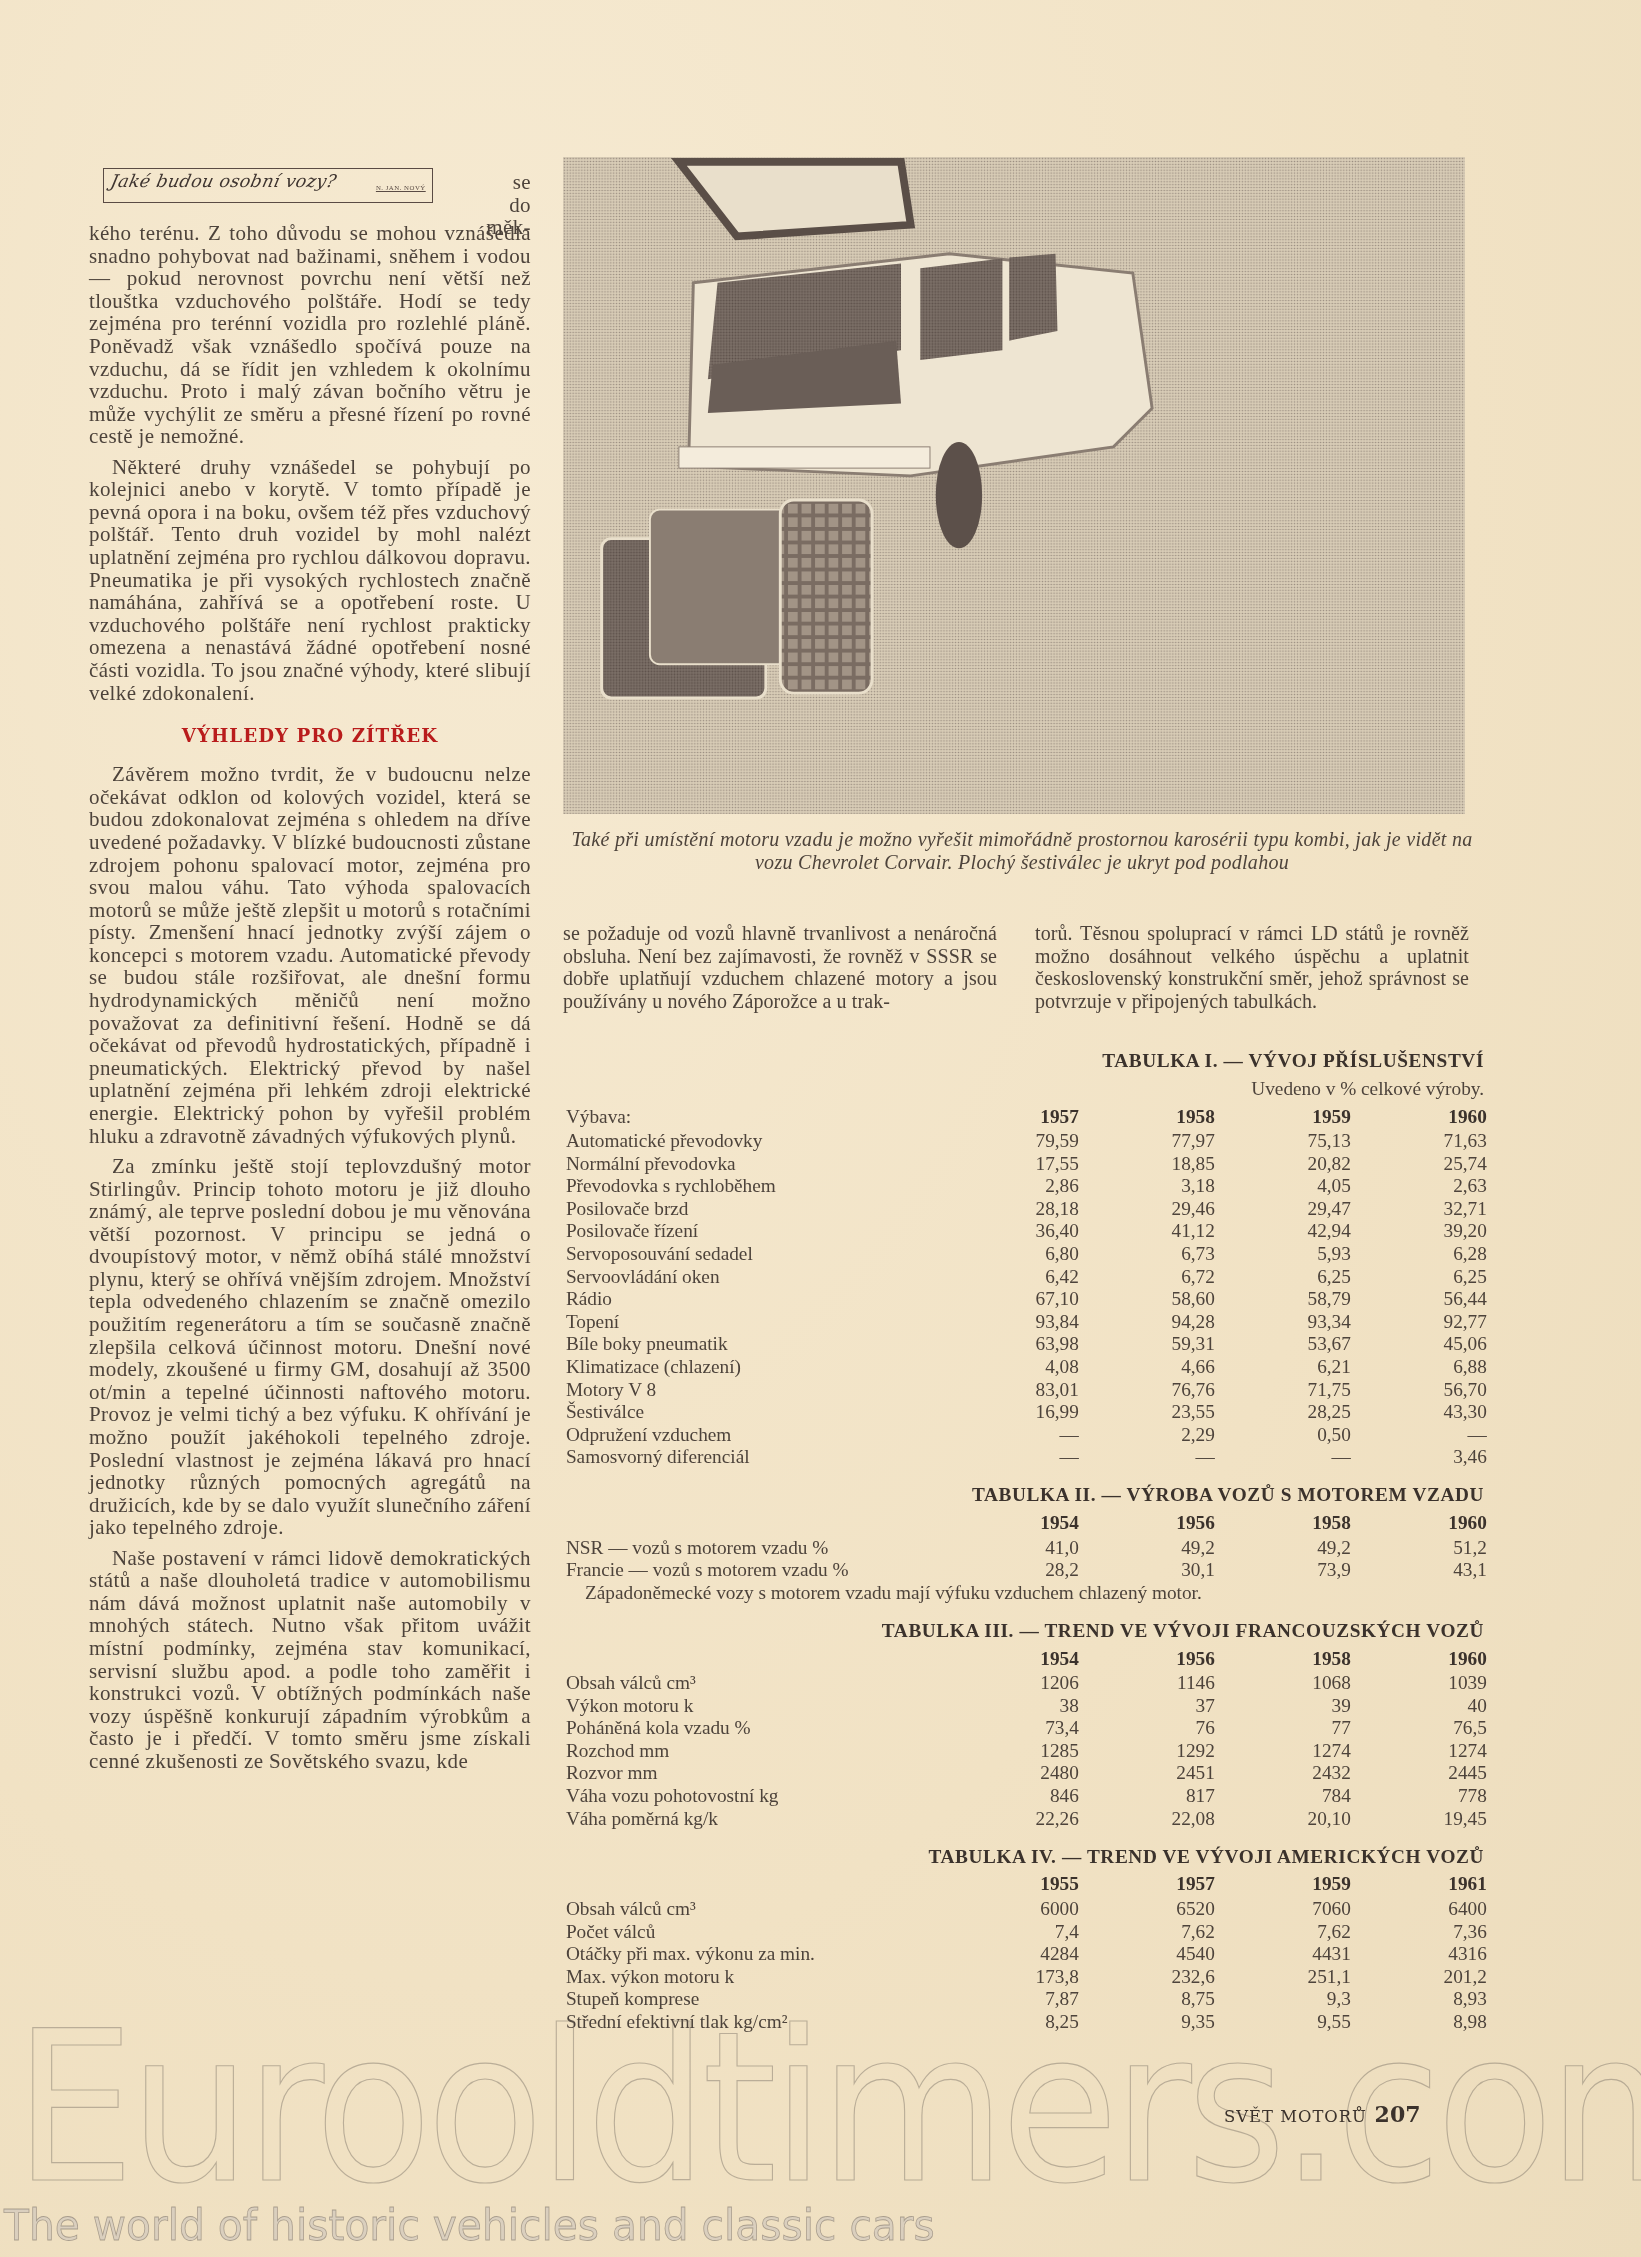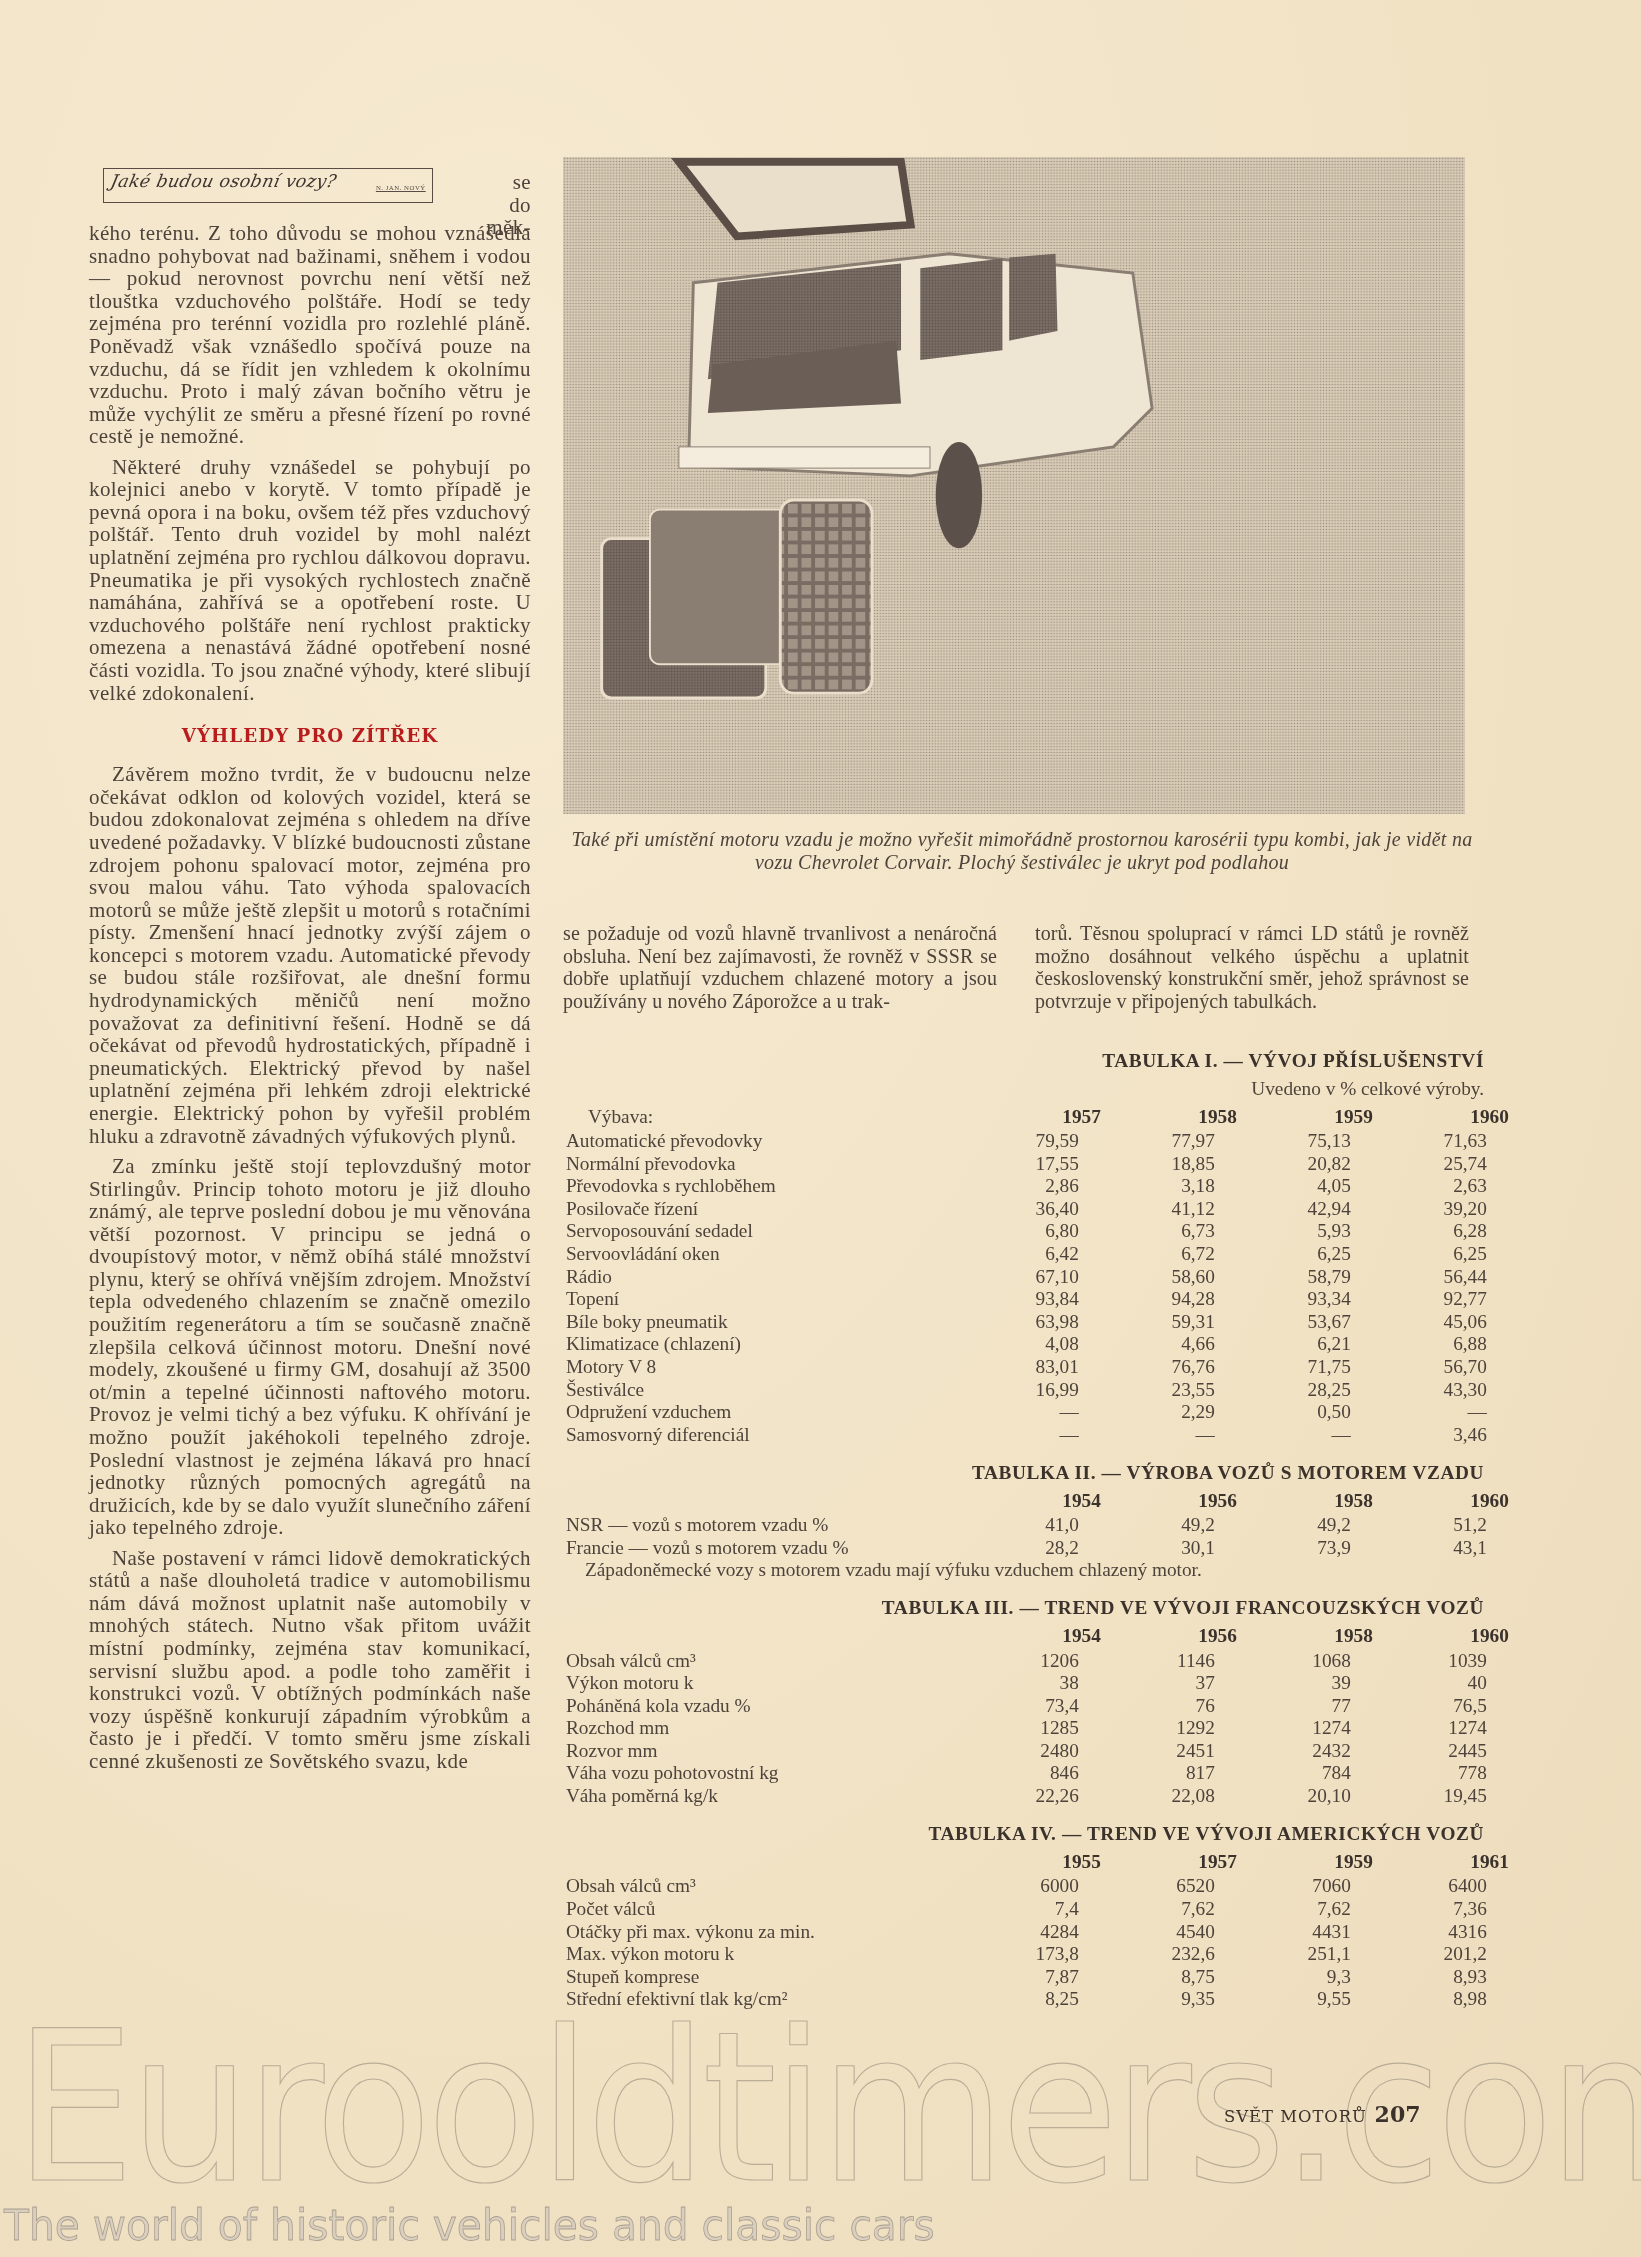--- a/index.html
+++ b/index.html
@@ -49,21 +49,21 @@
     font-family: "Liberation Serif", serif; font-size: 20px; line-height: 22.5px;
     color: #4d433b; text-align: justify; letter-spacing: 0.1px;
   }
   .tables { position: absolute; left: 562px; top: 1050px; width: 922px; font-family: "Liberation Serif", serif; color: #4d433b; }
   .t-title { text-align: right; font-weight: bold; font-size: 19.3px; letter-spacing: 0.6px; color: #3b322c; margin: 0 0 5.8px; }
   .t-sub { text-align: right; font-size: 19.3px; margin: 1.9px 0 5.8px; }
   .trow { display: flex; align-items: baseline; font-size: 19.3px; line-height: 22.6px; }
   .trow .lbl { flex: 0 0 377px; padding-left: 3.9px; white-space: nowrap; }
   .trow .v { flex: 0 0 136px; text-align: right; }
   .trow.hdr .v { font-weight: bold; color: #3b322c; }
-  .trow.hdr { margin-bottom: 1.9px; margin-left: 22px; }
+  .trow.hdr { margin-bottom: 1.9px; }
   .note { font-size: 19.3px; padding-left: 23px; line-height: 22.6px; }
   .gap { height: 15.4px; }
   .footer {
     position: absolute; left: 1224px; top: 2101px; font-family: "DejaVu Serif", serif;
     color: #3b322c; display: flex; align-items: baseline; gap: 7.7px;
   }
   .footer .mag { font-size: 16.4px; letter-spacing: 1px; }
   .footer .pg { font-size: 22px; font-weight: bold; }
   .wm-big {
     position: absolute; left: 13.5px; top: 1987px; font-family: "DejaVu Sans", sans-serif;
@@ -167,20 +167,27 @@
           <span class="v">25,74</span>
         </div>
         <div class="trow">
           <span class="lbl">Převodovka s rychloběhem</span>
           <span class="v">2,86</span>
           <span class="v">3,18</span>
           <span class="v">4,05</span>
           <span class="v">2,63</span>
         </div>
         <div class="trow">
+          <span class="lbl">Posilovače brzd</span>
+          <span class="v">28,18</span>
+          <span class="v">29,46</span>
+          <span class="v">29,47</span>
+          <span class="v">32,71</span>
+        </div>
+        <div class="trow">
           <span class="lbl">Posilovače řízení</span>
           <span class="v">36,40</span>
           <span class="v">41,12</span>
           <span class="v">42,94</span>
           <span class="v">39,20</span>
         </div>
         <div class="trow">
           <span class="lbl">Servoposouvání sedadel</span>
           <span class="v">6,80</span>
           <span class="v">6,73</span>

